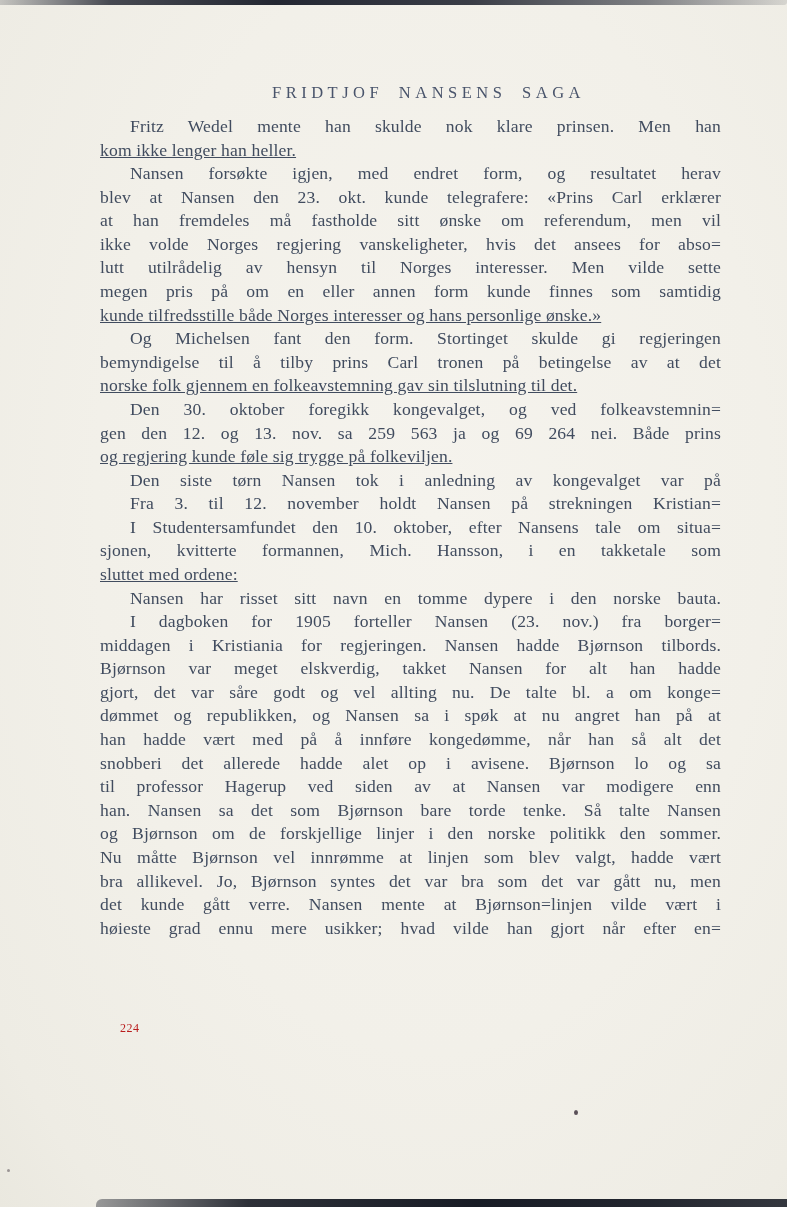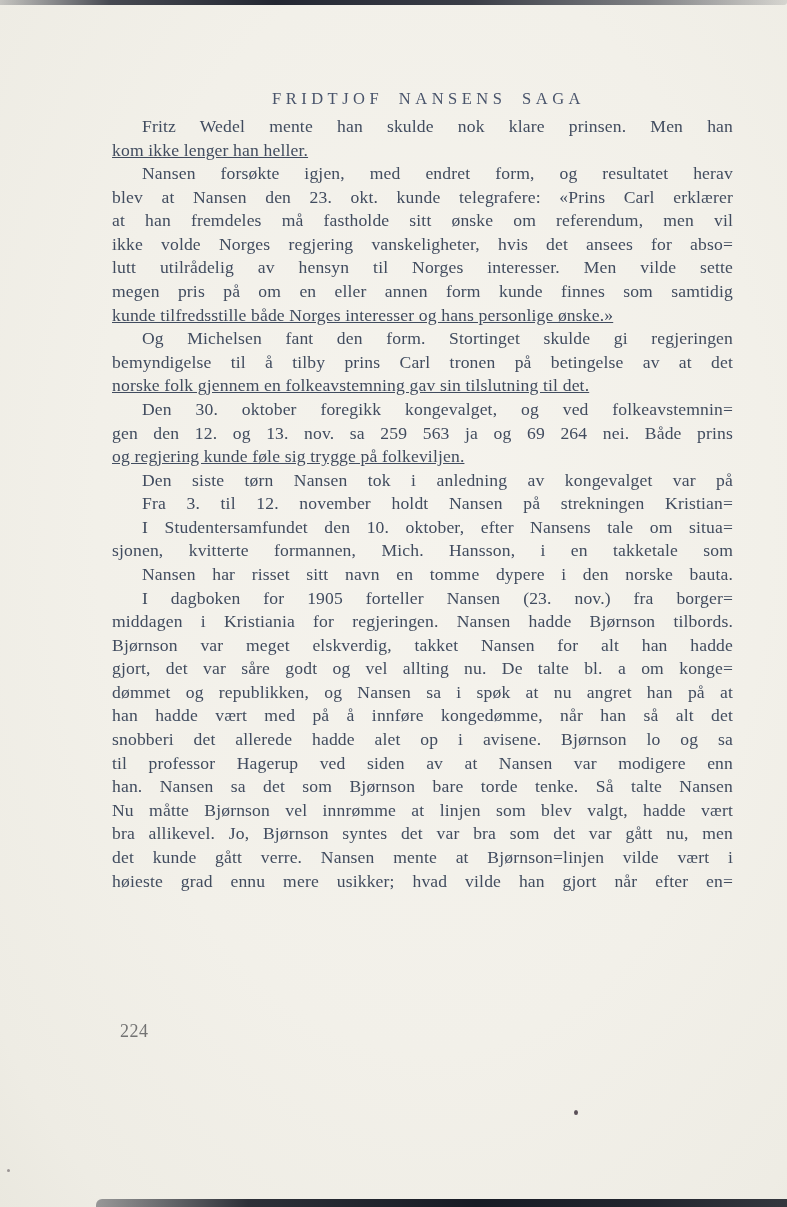--- a/index.html
+++ b/index.html
@@ -23,41 +23,41 @@
     border-bottom-right-radius: 3px;
   }
   .bottom-edge {
     position: absolute; bottom: 0; left: 96px; right: 0; height: 8px;
     border-top-left-radius: 6px;
     background: linear-gradient(90deg,
       rgba(22,26,38,0.40) 0%, rgba(18,22,32,0.88) 22%, rgba(15,19,29,0.96) 55%,
       rgba(17,21,31,0.92) 80%, rgba(20,24,34,0.85) 100%);
   }
   .running-head {
-    position: absolute; top: 89px; left: 118px; width: 621px;
+    position: absolute; top: 83px; left: 118px; width: 621px;
     text-align: center;
     font-size: 16.5px; letter-spacing: 4.5px; word-spacing: 7px;
     color: #49546b;
   }
   .body-text {
-    position: absolute; top: 115px; left: 112px; width: 621px;
+    position: absolute; top: 115px; left: 100px; width: 621px;
     font-size: 17.6px;
   }
   .line {
     height: 23.58px; line-height: 23.58px;
     letter-spacing: 0.15px;
     text-align: justify;
     text-align-last: justify;
     white-space: normal;
   }
   .line.indent { padding-left: 30px; }
   .line.para-end { text-align-last: left; text-decoration: underline; }
   .page-number {
     position: absolute; top: 1021px; left: 120px;
-    font-size: 18px; letter-spacing: 0.5px; color: #737373;
+    font-size: 12px; letter-spacing: 0.5px; color: #b91c1c;
   }
   .speck {
     position: absolute; border-radius: 50%;
     background: #5a5058;
   }
   .speck-1 { left: 574px; top: 1110px; width: 4px; height: 5px; }
   .speck-2 { left: 7px; top: 1169px; width: 3px; height: 3px; opacity: 0.55; }
 </style>
 </head>
 <body>
@@ -80,30 +80,32 @@
     <div class="line indent">Og Michelsen fant den form. Stortinget skulde gi regjeringen</div>
     <div class="line">bemyndigelse til å tilby prins Carl tronen på betingelse av at det</div>
     <div class="line para-end">norske folk gjennem en folkeavstemning gav sin tilslutning til det.</div>
     <div class="line indent">Den 30. oktober foregikk kongevalget, og ved folkeavstemnin=</div>
     <div class="line">gen den 12. og 13. nov. sa 259 563 ja og 69 264 nei. Både prins</div>
     <div class="line para-end">og regjering kunde føle sig trygge på folkeviljen.</div>
     <div class="line indent">Den siste tørn Nansen tok i anledning av kongevalget var på</div>
     <div class="line indent">Fra 3. til 12. november holdt Nansen på strekningen Kristian=</div>
     <div class="line indent">I Studentersamfundet den 10. oktober, efter Nansens tale om situa=</div>
     <div class="line">sjonen, kvitterte formannen, Mich. Hansson, i en takketale som</div>
+    <div class="line para-end">sluttet med ordene:</div>
     <div class="line indent">Nansen har risset sitt navn en tomme dypere i den norske bauta.</div>
     <div class="line indent">I dagboken for 1905 forteller Nansen (23. nov.) fra borger=</div>
     <div class="line">middagen i Kristiania for regjeringen. Nansen hadde Bjørnson tilbords.</div>
     <div class="line">Bjørnson var meget elskverdig, takket Nansen for alt han hadde</div>
     <div class="line">gjort, det var såre godt og vel allting nu. De talte bl. a om konge=</div>
     <div class="line">dømmet og republikken, og Nansen sa i spøk at nu angret han på at</div>
     <div class="line">han hadde vært med på å innføre kongedømme, når han så alt det</div>
     <div class="line">snobberi det allerede hadde alet op i avisene. Bjørnson lo og sa</div>
     <div class="line">til professor Hagerup ved siden av at Nansen var modigere enn</div>
     <div class="line">han. Nansen sa det som Bjørnson bare torde tenke. Så talte Nansen</div>
+    <div class="line">og Bjørnson om de forskjellige linjer i den norske politikk den sommer.</div>
     <div class="line">Nu måtte Bjørnson vel innrømme at linjen som blev valgt, hadde vært</div>
     <div class="line">bra allikevel. Jo, Bjørnson syntes det var bra som det var gått nu, men</div>
     <div class="line">det kunde gått verre. Nansen mente at Bjørnson=linjen vilde vært i</div>
     <div class="line">høieste grad ennu mere usikker; hvad vilde han gjort når efter en=</div>
   </div>
 
 <div class="page-number">224</div>
 
 <div class="speck speck-1"></div>
 <div class="speck speck-2"></div>

